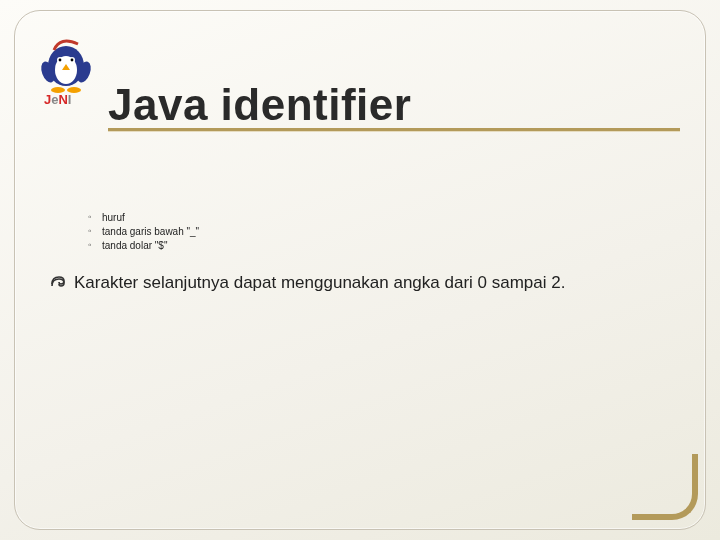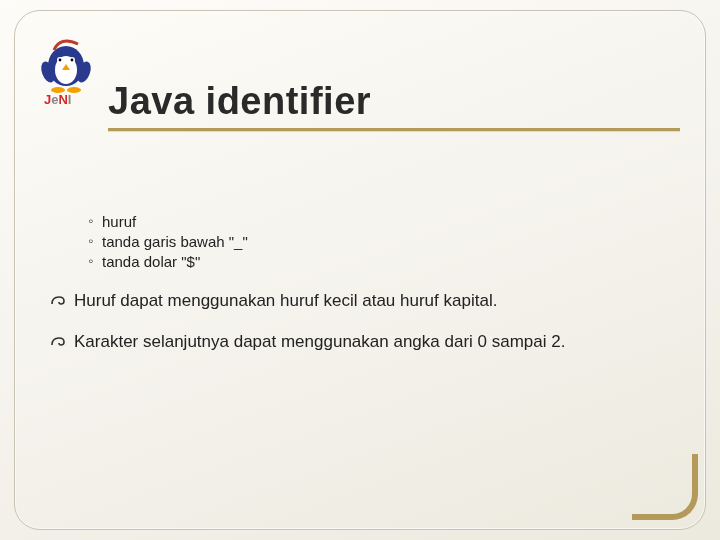--- a/index.html
+++ b/index.html
@@ -42,21 +42,21 @@
     position: absolute;
     top: 34px;
     left: 34px;
     width: 64px;
     height: 72px;
   }
   .title {
     position: absolute;
     top: 80px;
     left: 108px;
-    font-size: 38px;
+    font-size: 44px;
     color: #2a2a2a;
     font-weight: bold;
     letter-spacing: 0.5px;
     text-align: center;
   }
   .title-rule {
     position: absolute;
     top: 128px;
     left: 108px;
     right: 40px;
@@ -95,21 +95,21 @@
   }
   .curl {
     position: absolute;
     left: 2px;
     top: 5px;
     width: 16px;
     height: 14px;
   }
   .sub-list {
     margin: 2px 0 18px 40px;
-    font-size: 15px;
+    font-size: 10px;
   }
   .sub-item {
     position: relative;
     padding-left: 14px;
     margin-bottom: 1px;
   }
   .sub-item::before {
     content: "◦";
     position: absolute;
     left: 0;
@@ -156,21 +156,20 @@
     <div class="sub-list">
       <div class="sub-item"><span>huruf</span></div>
       <div class="sub-item"><span>tanda garis bawah "_"</span></div>
       <div class="sub-item"><span>tanda dolar "$"</span></div>
     </div>
 
     <div class="top-item para">
       <svg class="curl" viewBox="0 0 16 14">
           <path d="M2 9 q0 -7 7 -7 q5 0 5 4 q0 3 -3 3 q-2 0 -2 -2" fill="none" stroke="#333" stroke-width="1.6"></path>
         </svg>
-      <span>Huruf dapat menggunakan huruf kecil atau huruf kapital.</span>
     </div>
 
     <div class="top-item para">
       <svg class="curl" viewBox="0 0 16 14">
           <path d="M2 9 q0 -7 7 -7 q5 0 5 4 q0 3 -3 3 q-2 0 -2 -2" fill="none" stroke="#333" stroke-width="1.6"></path>
         </svg>
       <span>Karakter selanjutnya dapat menggunakan angka dari 0 sampai 2.</span>
     </div>
 
 

